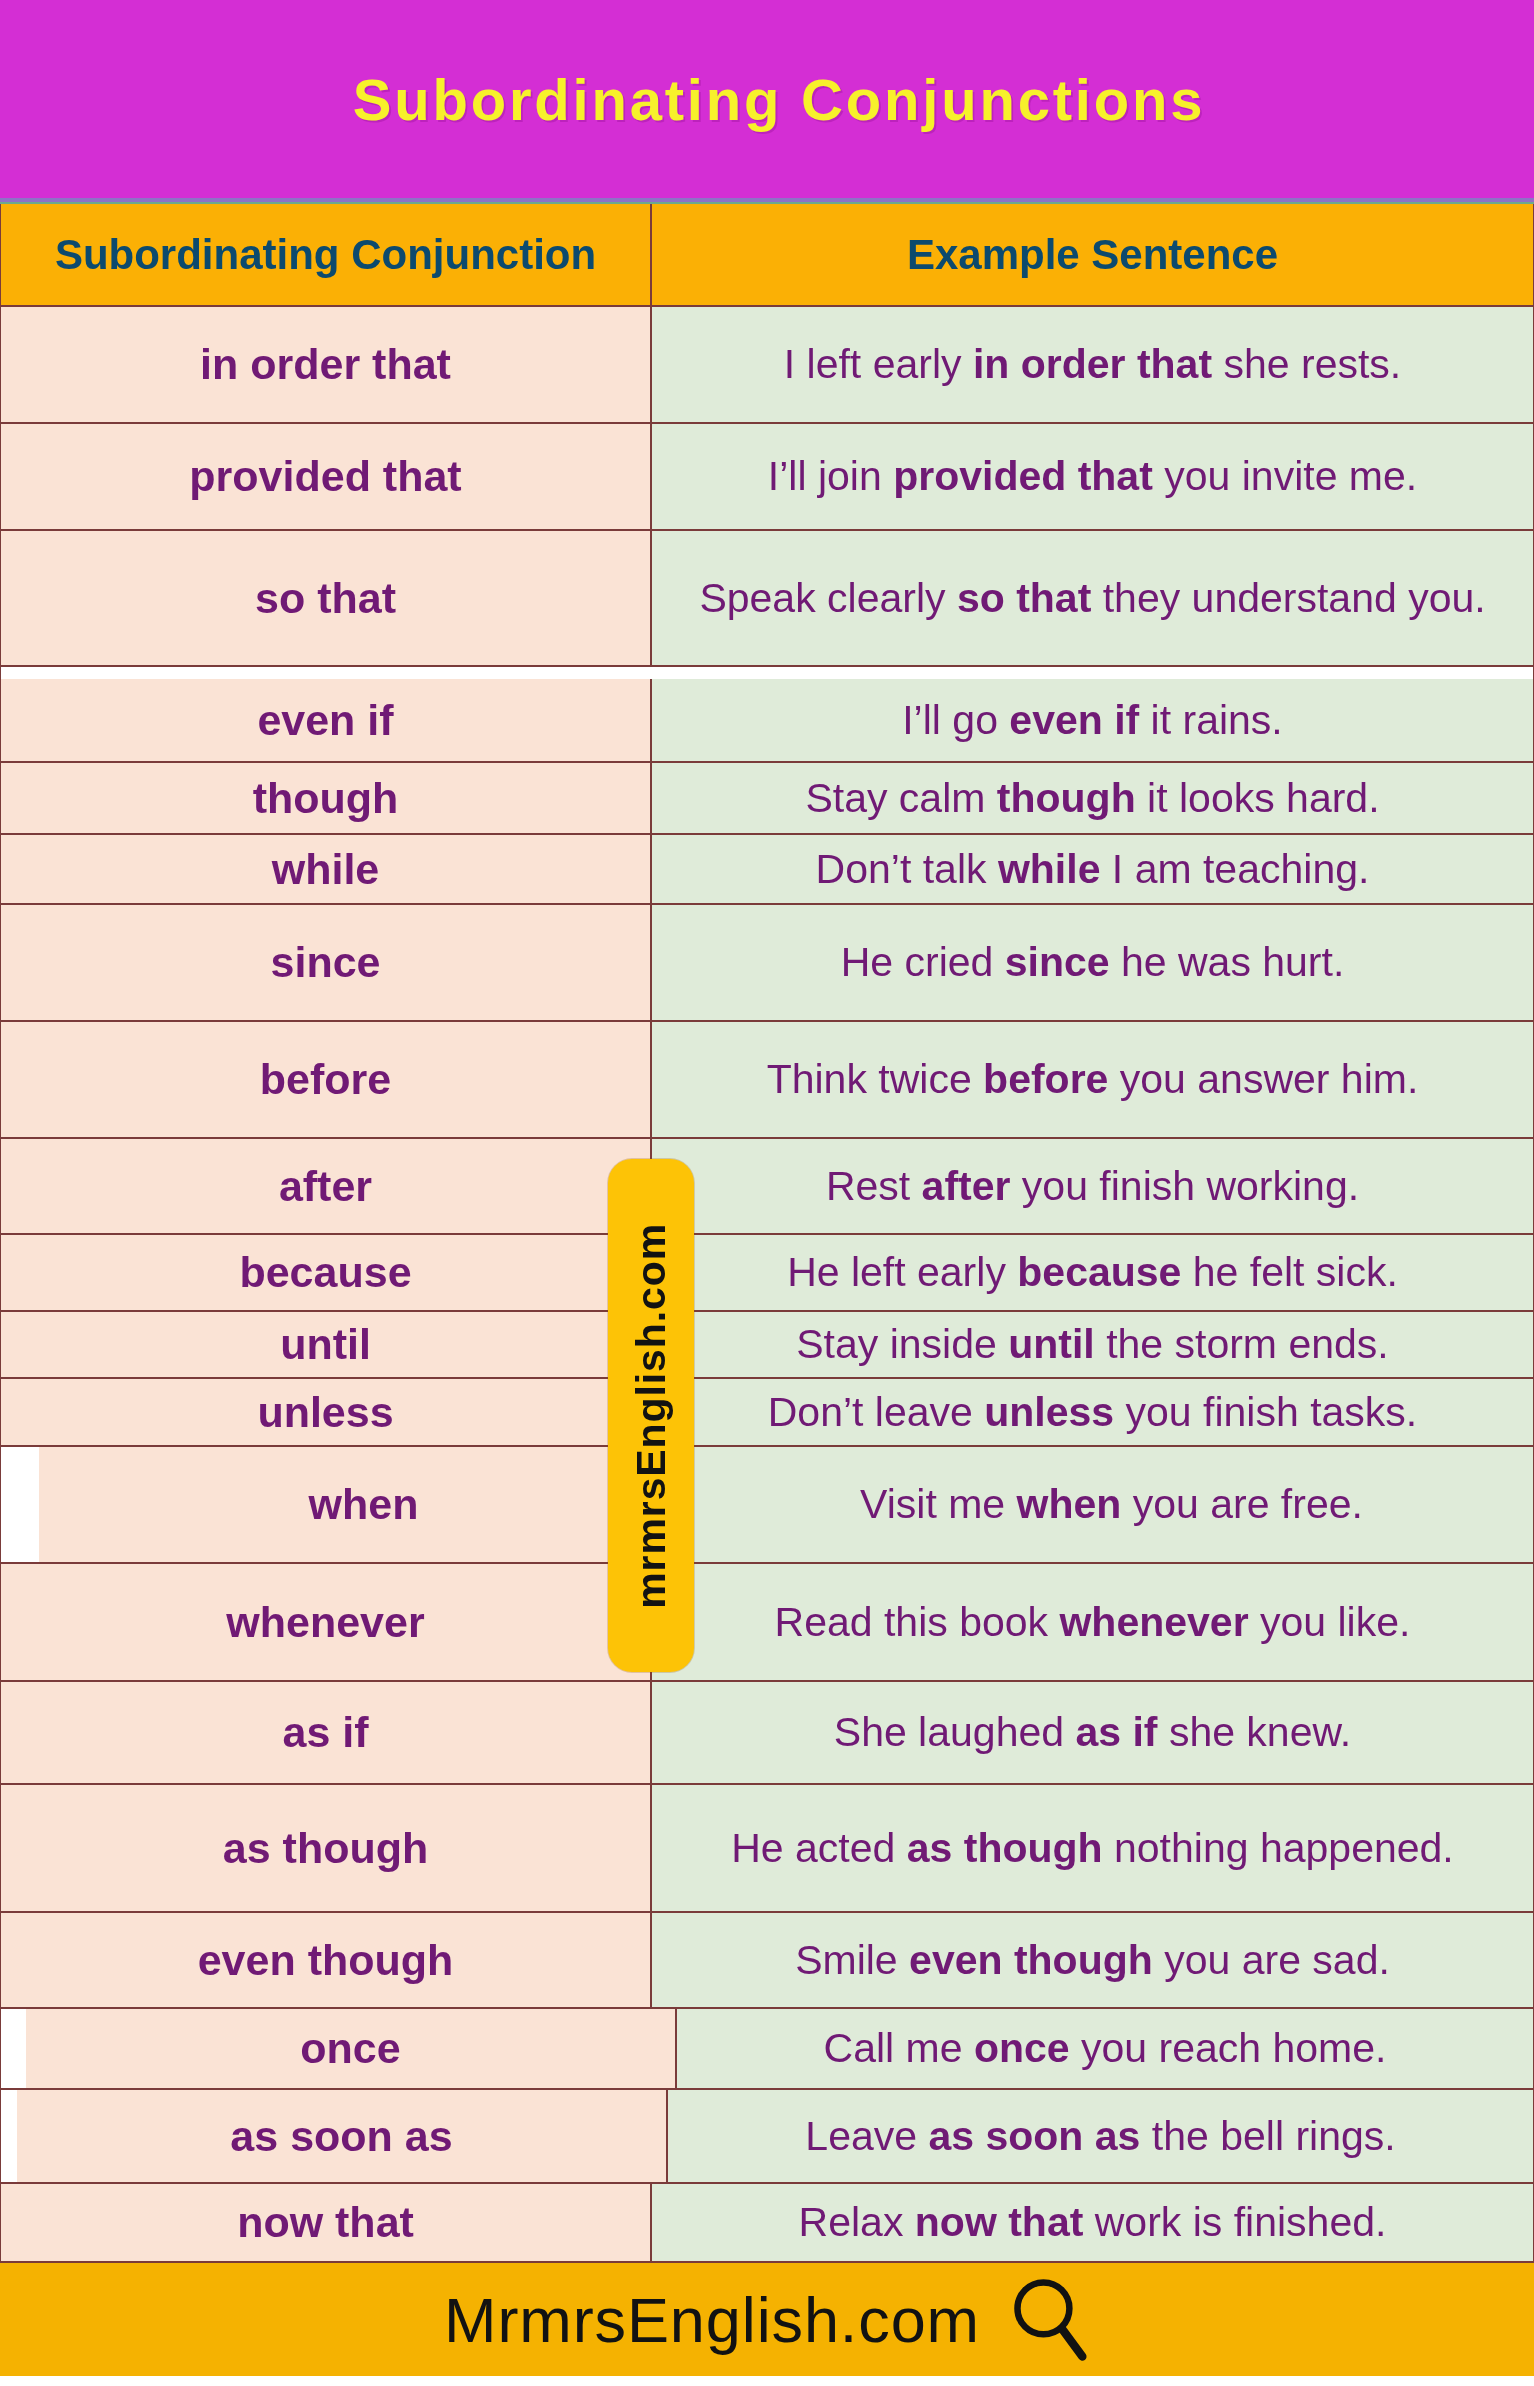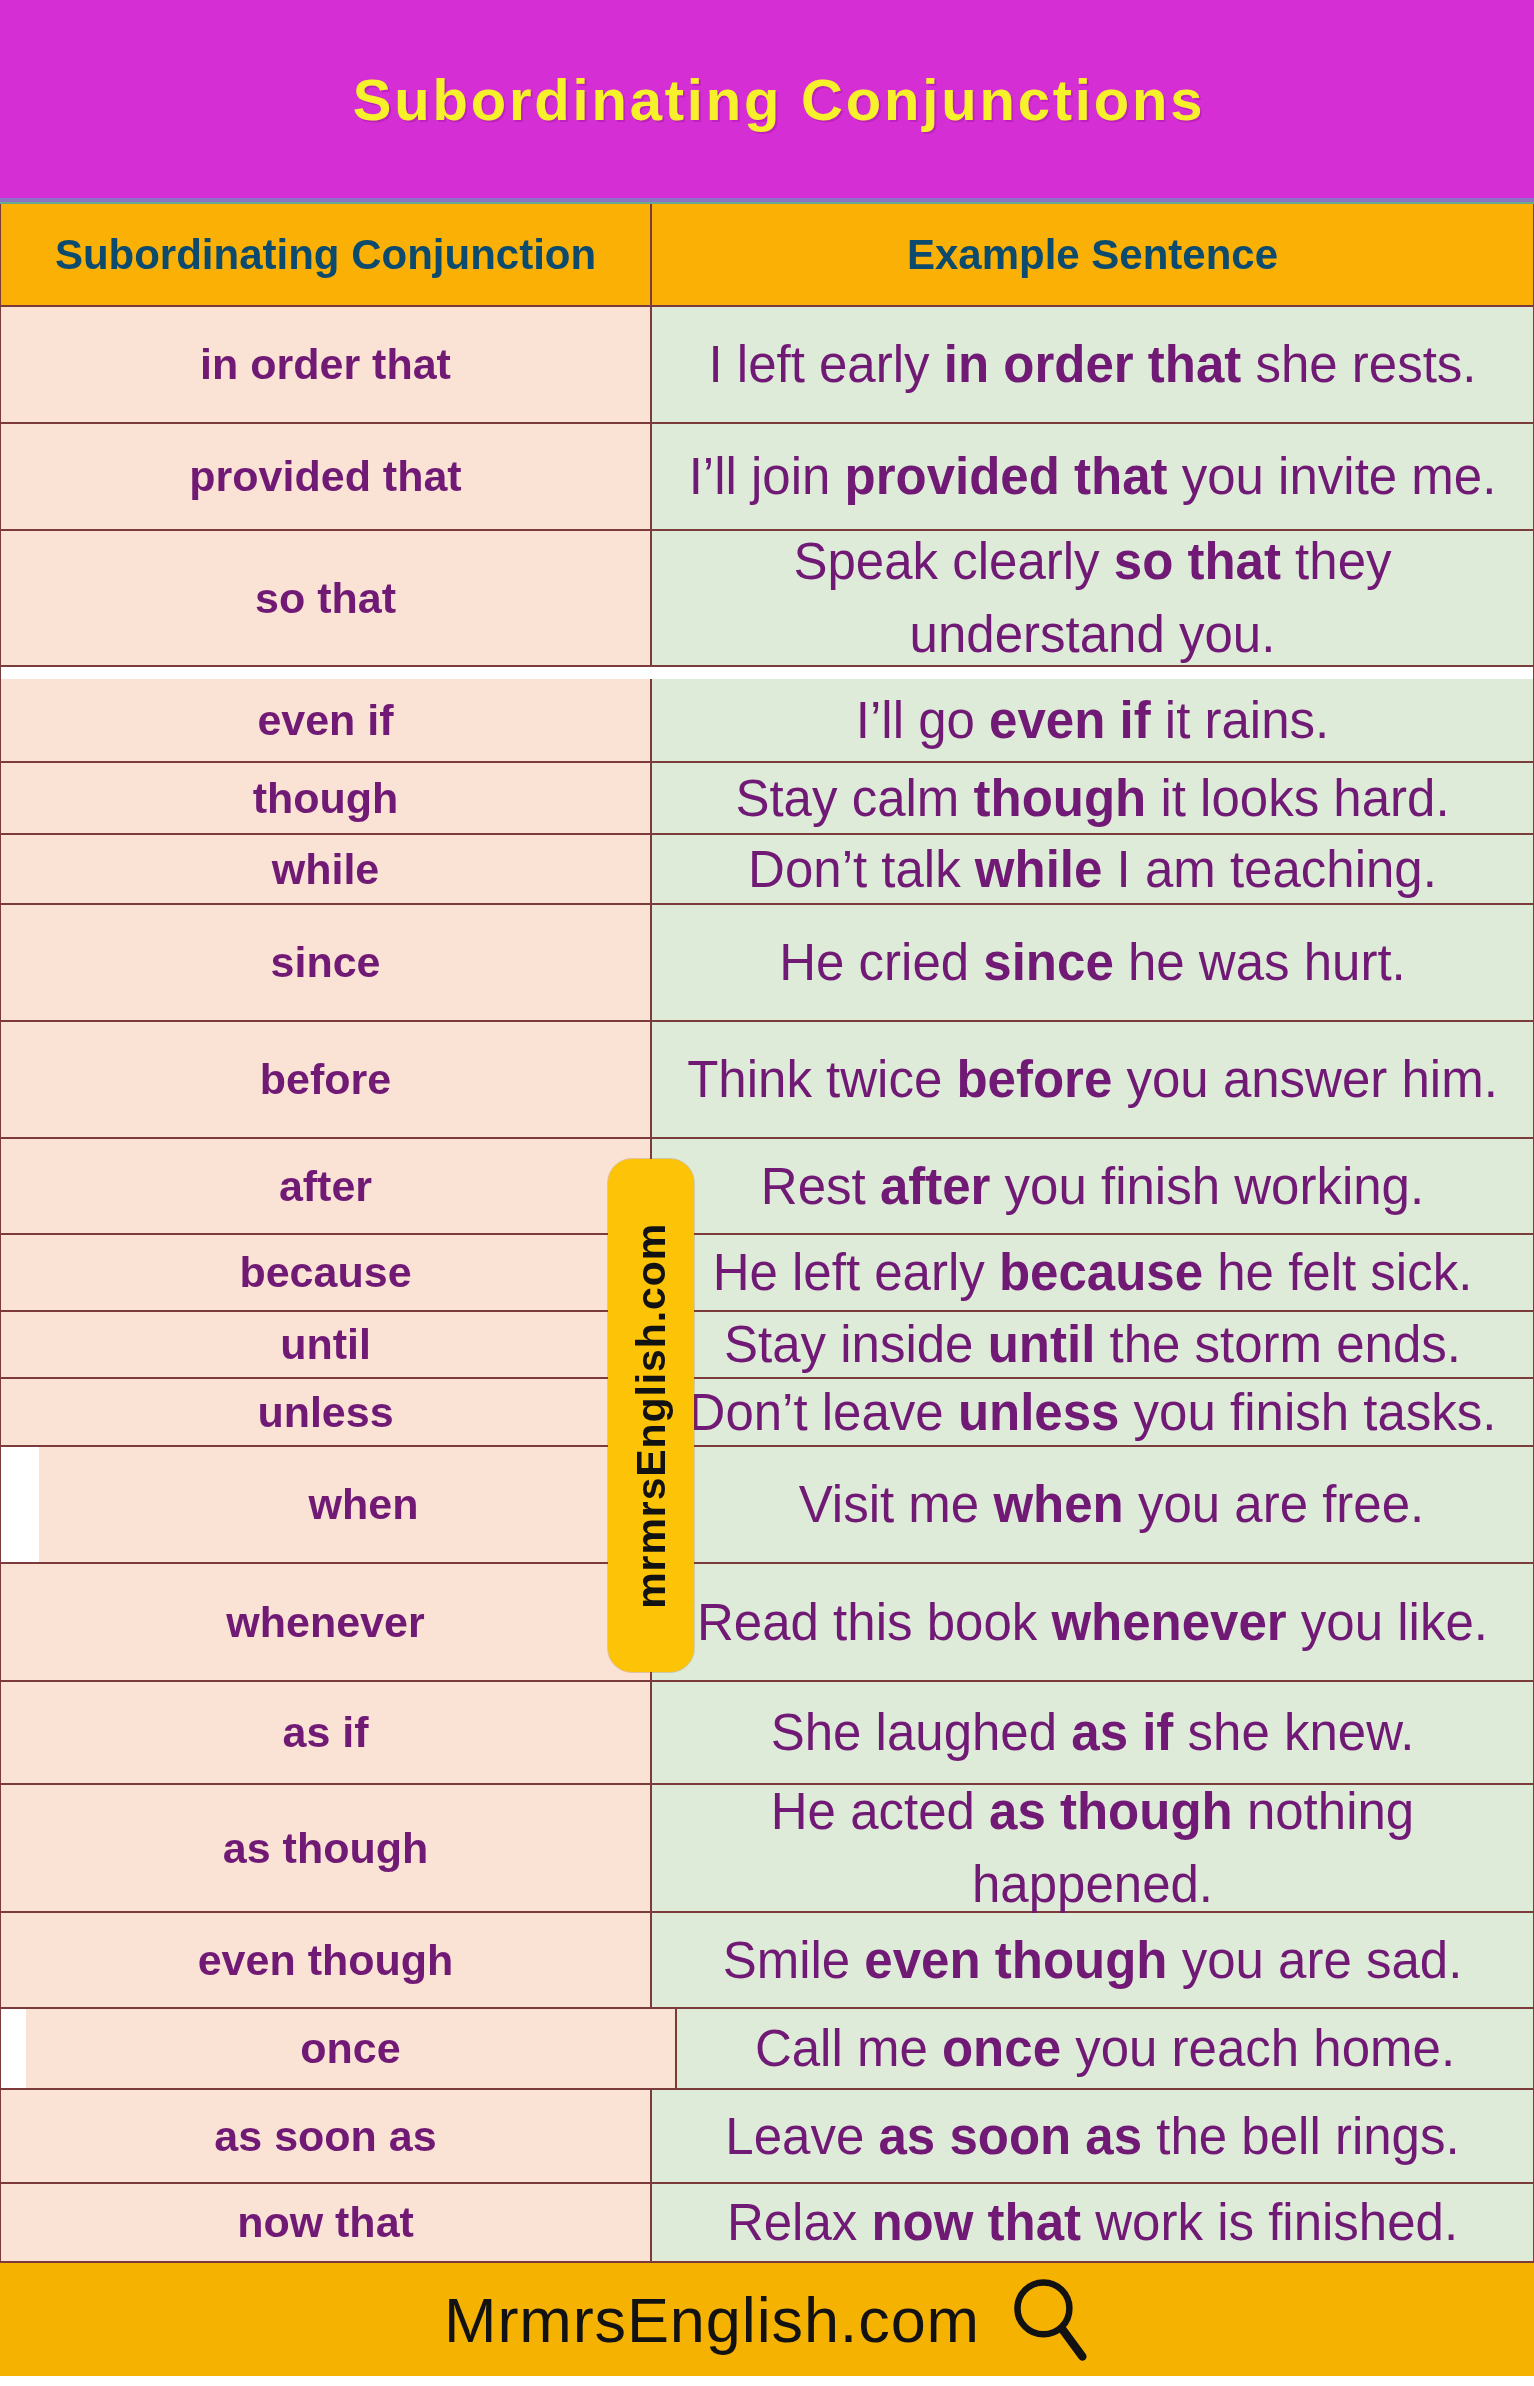--- a/index.html
+++ b/index.html
@@ -55,21 +55,21 @@
   }
   .cell.conj-cell {
     width: 651px;
     background: var(--row-left-bg, #FAE3D5);
     border-right: 2.8px solid var(--grid-line, #7A3B3A);
     font-weight: bold; font-size: 43px;
   }
   .cell.example-cell {
     flex: 1;
     background: var(--row-right-bg, #DFEBD9);
-    font-size: 51px;
+    font-size: 41px;
     padding: 0 20.5px;
     line-height: 1.45;
   }
   .example-cell .bold { font-weight: bold; }
 
   
   .watermark {
     position: absolute;
     left: 608px; top: 1159px;
     width: 86px; height: 513px;
@@ -266,21 +266,21 @@
 
   <div class="row" style="height: 81px; padding-left: 25px;">
     <div class="cell conj-cell">
           <span class="conj">once</span>
         </div>
     <div class="cell example-cell">
           <span class="sentence"><span>Call me </span><span class="bold">once</span><span> you reach home.</span></span>
         </div>
   </div>
 
-  <div class="row" style="height: 94px;">
+  <div class="row" style="height: 94px; padding-left: 16px;">
     <div class="cell conj-cell">
           <span class="conj">as soon as</span>
         </div>
     <div class="cell example-cell">
           <span class="sentence"><span>Leave </span><span class="bold">as soon as</span><span> the bell rings.</span></span>
         </div>
   </div>
 
   <div class="row" style="height: 79px;">
     <div class="cell conj-cell">

